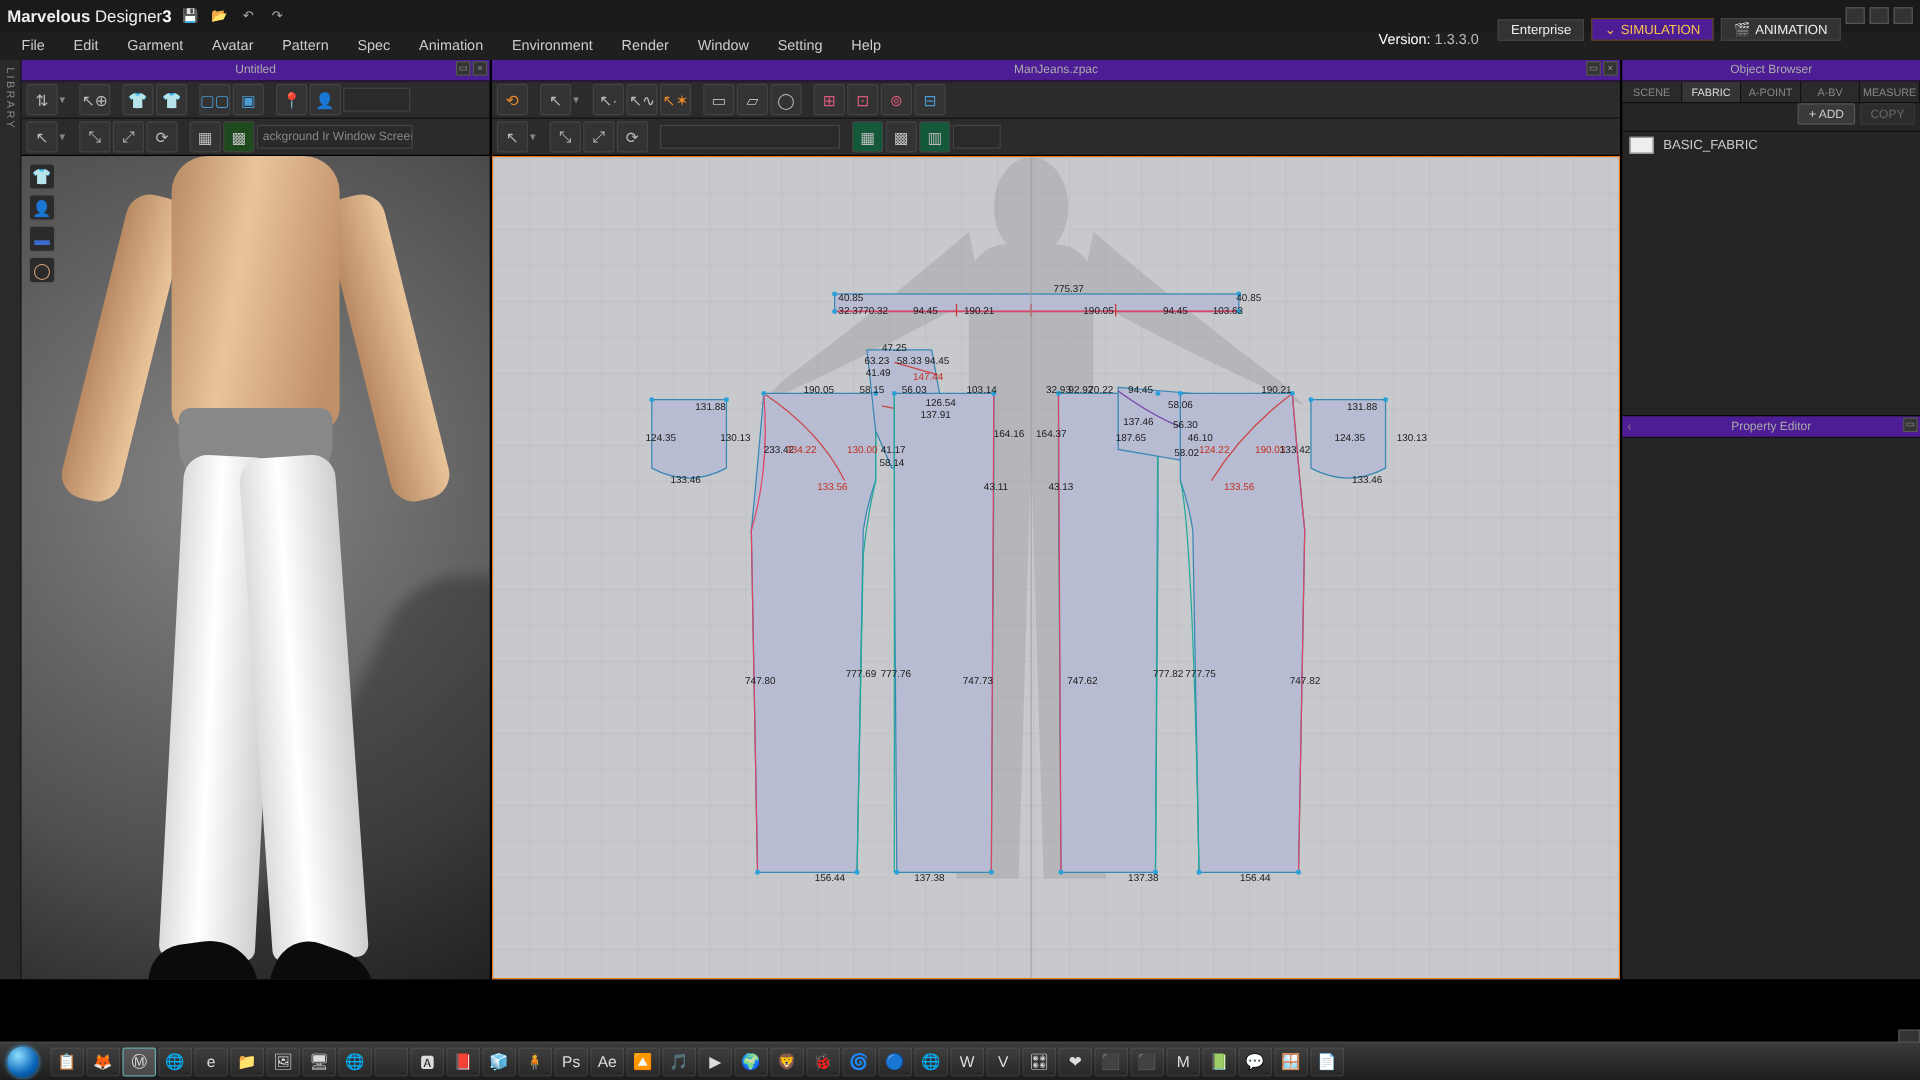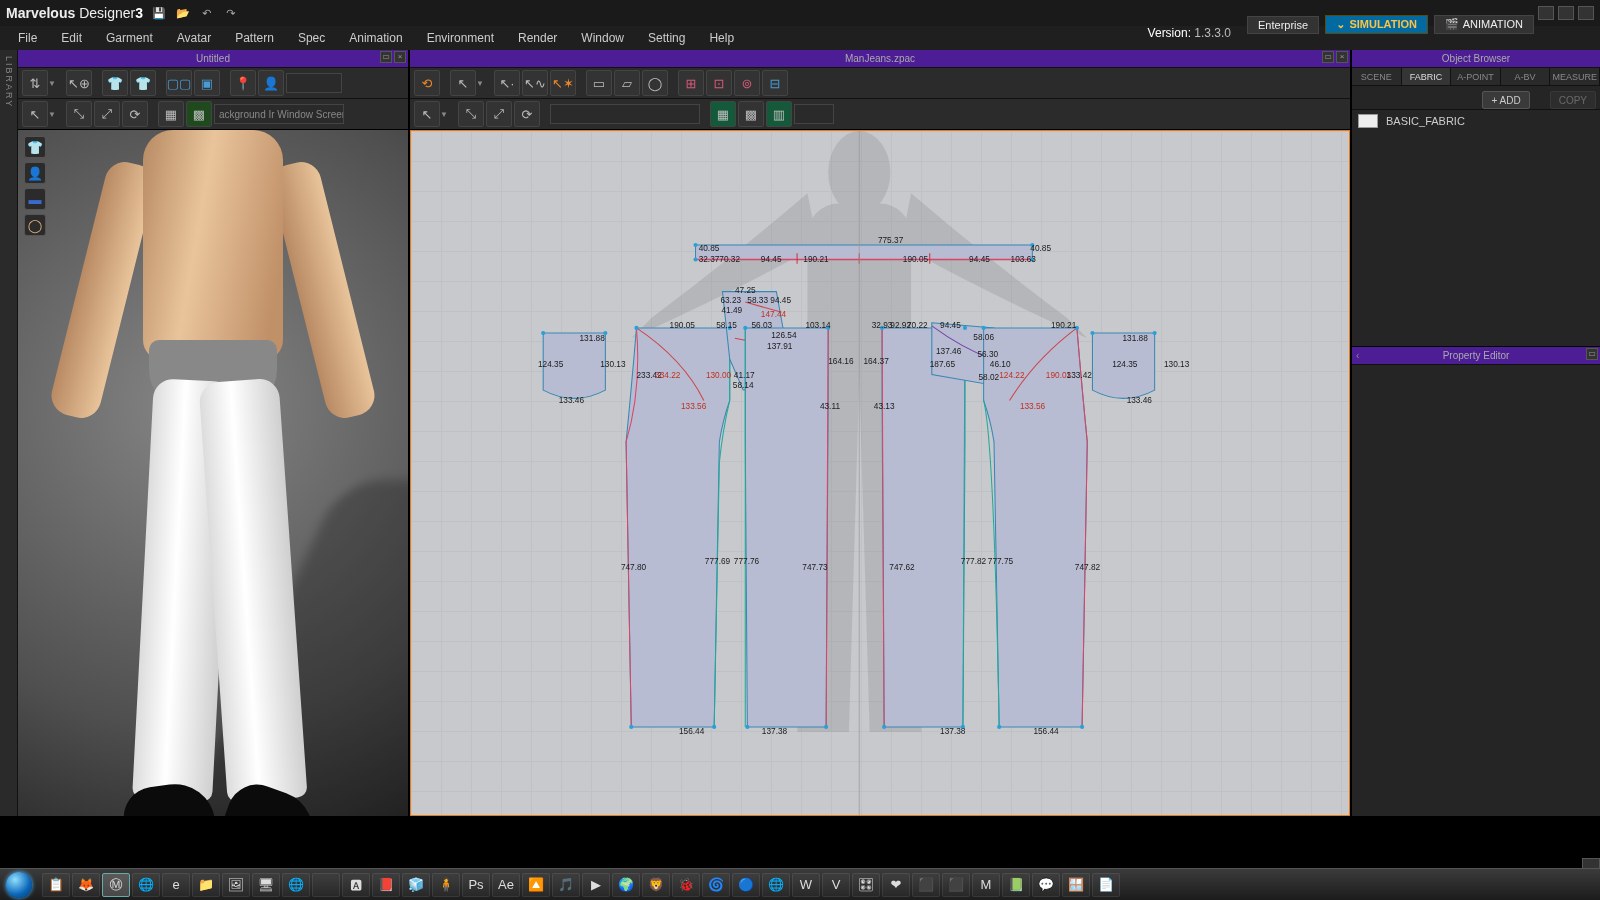--- a/index.html
+++ b/index.html
@@ -8,21 +8,21 @@
 
 .titlebar { height:26px; background:#1a1a1a; color:#ccc; display:flex; align-items:center; padding:0 6px; font-size:12px; }
 .titlebar .brand { font-weight:bold; font-size:14px; color:#eee; }
 .titlebar .brand .light { font-weight:normal; }
 .titlebar .brand .num { color:#fff; }
 .titlebar .tb-icon { width:16px; height:16px; margin-left:8px; display:inline-flex; align-items:center; justify-content:center; color:#aaa; font-size:11px; }
 .titlebar .spacer { flex:1; }
 .titlebar .ver { color:#bbb; margin-right:10px;margin-top:39px; }
 .titlebar .ver b { color:#fff; font-weight:normal; }
 .titlebar .chip { background:#333; color:#eee; padding:2px 10px; margin-left:6px; font-size:11px; border:1px solid #444;margin-top:23px; }
-.titlebar .chip.sim { background:#0369a1; color:#f9c447; border-color:#5a4a10; font-weight:bold; }
+.titlebar .chip.sim { background:#4c1d95; color:#f9c447; border-color:#5a4a10; font-weight:normal; }
 .titlebar .chip.sim::before { content:"⌄"; color:#f9c447; margin-right:4px; }
 .titlebar .chip.anim::before { content:"🎬"; margin-right:4px; filter:grayscale(1); }
 .titlebar .winbtn { width:16px; height:14px; margin-left:4px; background:#333; border:1px solid #555; }
 
 
 .menubar { height:24px; background:#1f1f1f; display:flex; align-items:center; color:#ccc; font-size:12px; padding-left:6px; }
 .menubar div { padding:4px 12px; cursor:default; }
 
 
 .workspace { display:flex; height:766px; }
@@ -74,21 +74,21 @@
 .view2d svg { position:absolute; inset:0; width:100%; height:100%; }
 .mlabel { font-size:8px; fill:#1a1a1a; }
 .mlabel.red { fill:#c03020; }
 .pt { fill:#2aa0d8; }
 
 
 .col-right { width:248px; background:#252525; display:flex; flex-direction:column; }
 .obj-tabs { display:flex; height:18px; border-bottom:1px solid #111; }
 .obj-tabs div { flex:1; font-size:9px; color:#888; display:flex; align-items:center; justify-content:center; background:#2a2a2a; border-right:1px solid #111; }
 .obj-tabs div.active { background:#353535; color:#ddd; }
-.obj-actions { height:24px; display:flex; justify-content:flex-end; align-items:flex-end; gap:20px; padding:0 4px; border-bottom:1px solid #111; }
+.obj-actions { height:24px; display:flex; justify-content:flex-end; align-items:flex-start; gap:4px; padding:0 4px; border-bottom:1px solid #111; }
 .obj-actions .ab { height:18px; padding:0 8px; background:#3a3a3a; border:1px solid #555; color:#ccc; font-size:10px; display:flex; align-items:center; border-radius:2px; }
 .obj-actions .ab.dis { opacity:.4; }
 .obj-list { flex:1; }
 .obj-item { height:22px; display:flex; align-items:center; gap:8px; padding:0 6px; color:#ccc; font-size:11px; }
 .swatch { width:20px; height:14px; background:#eee; border:1px solid #999; }
 .prop-ed { height:470px; border-top:1px solid #000; }
 .prop-ed .panel-head { justify-content:center; }
 .prop-ed .panel-head .expand { position:absolute; left:4px; color:#888; }
 
 

